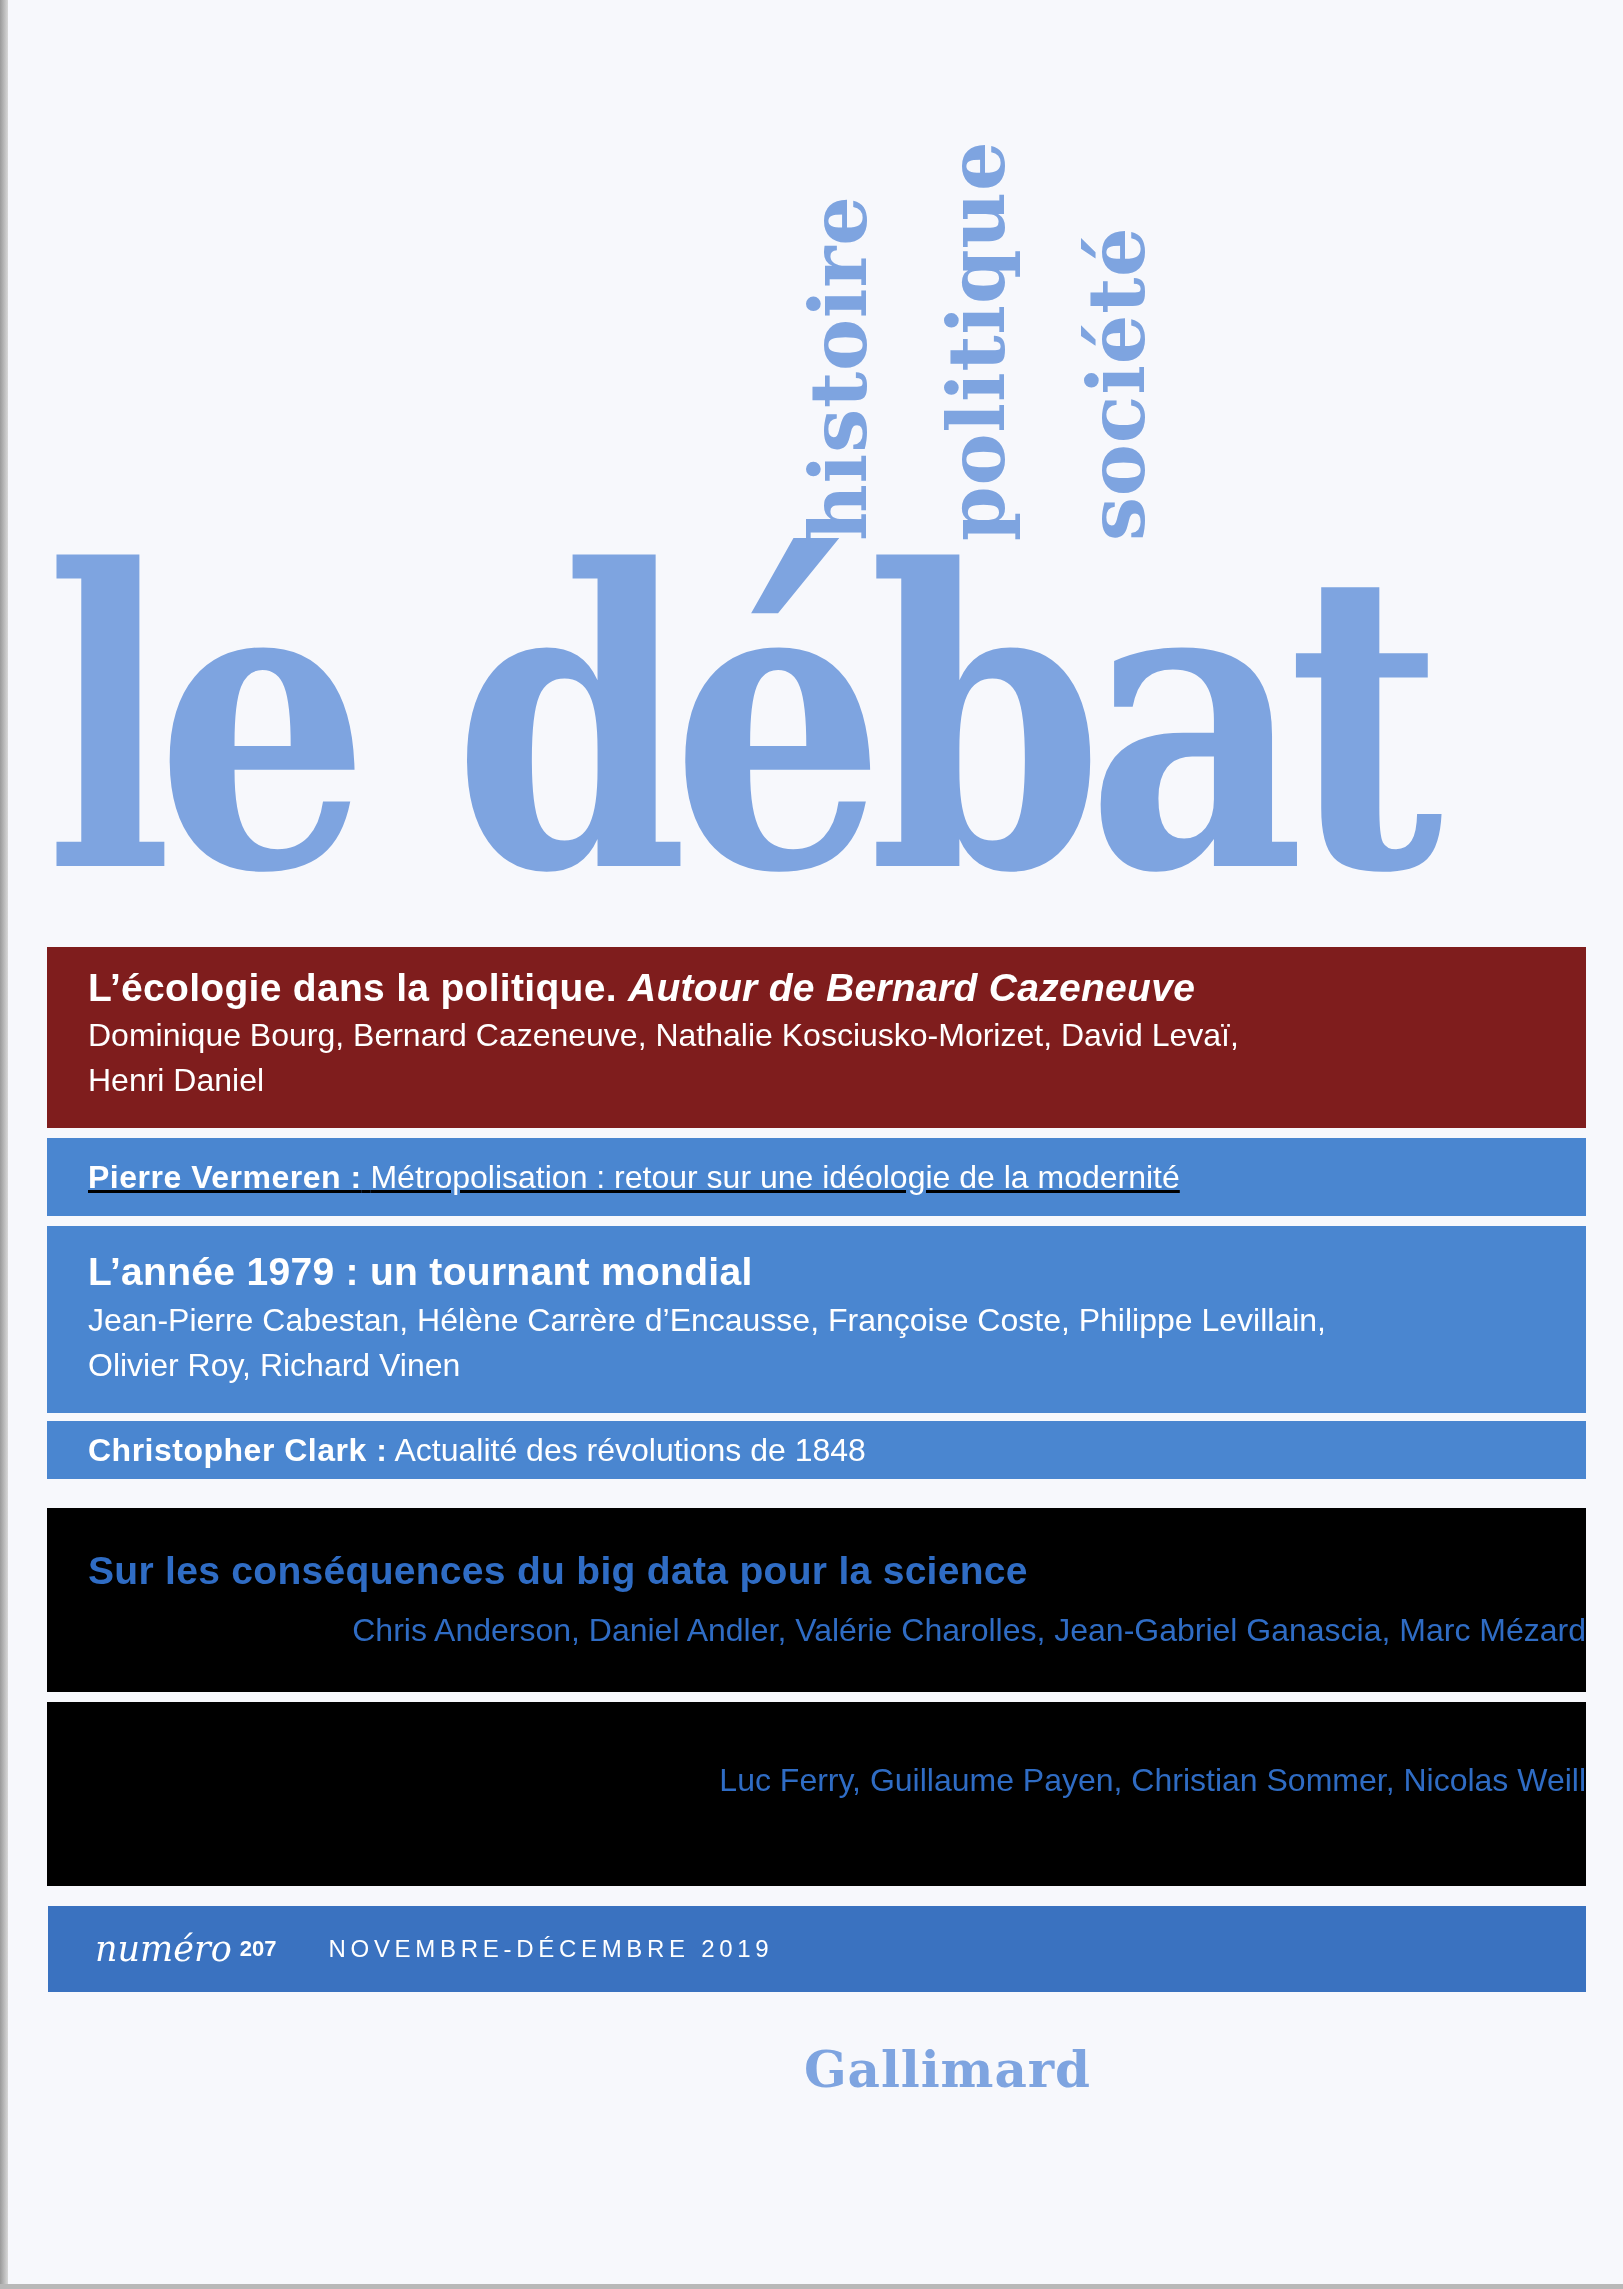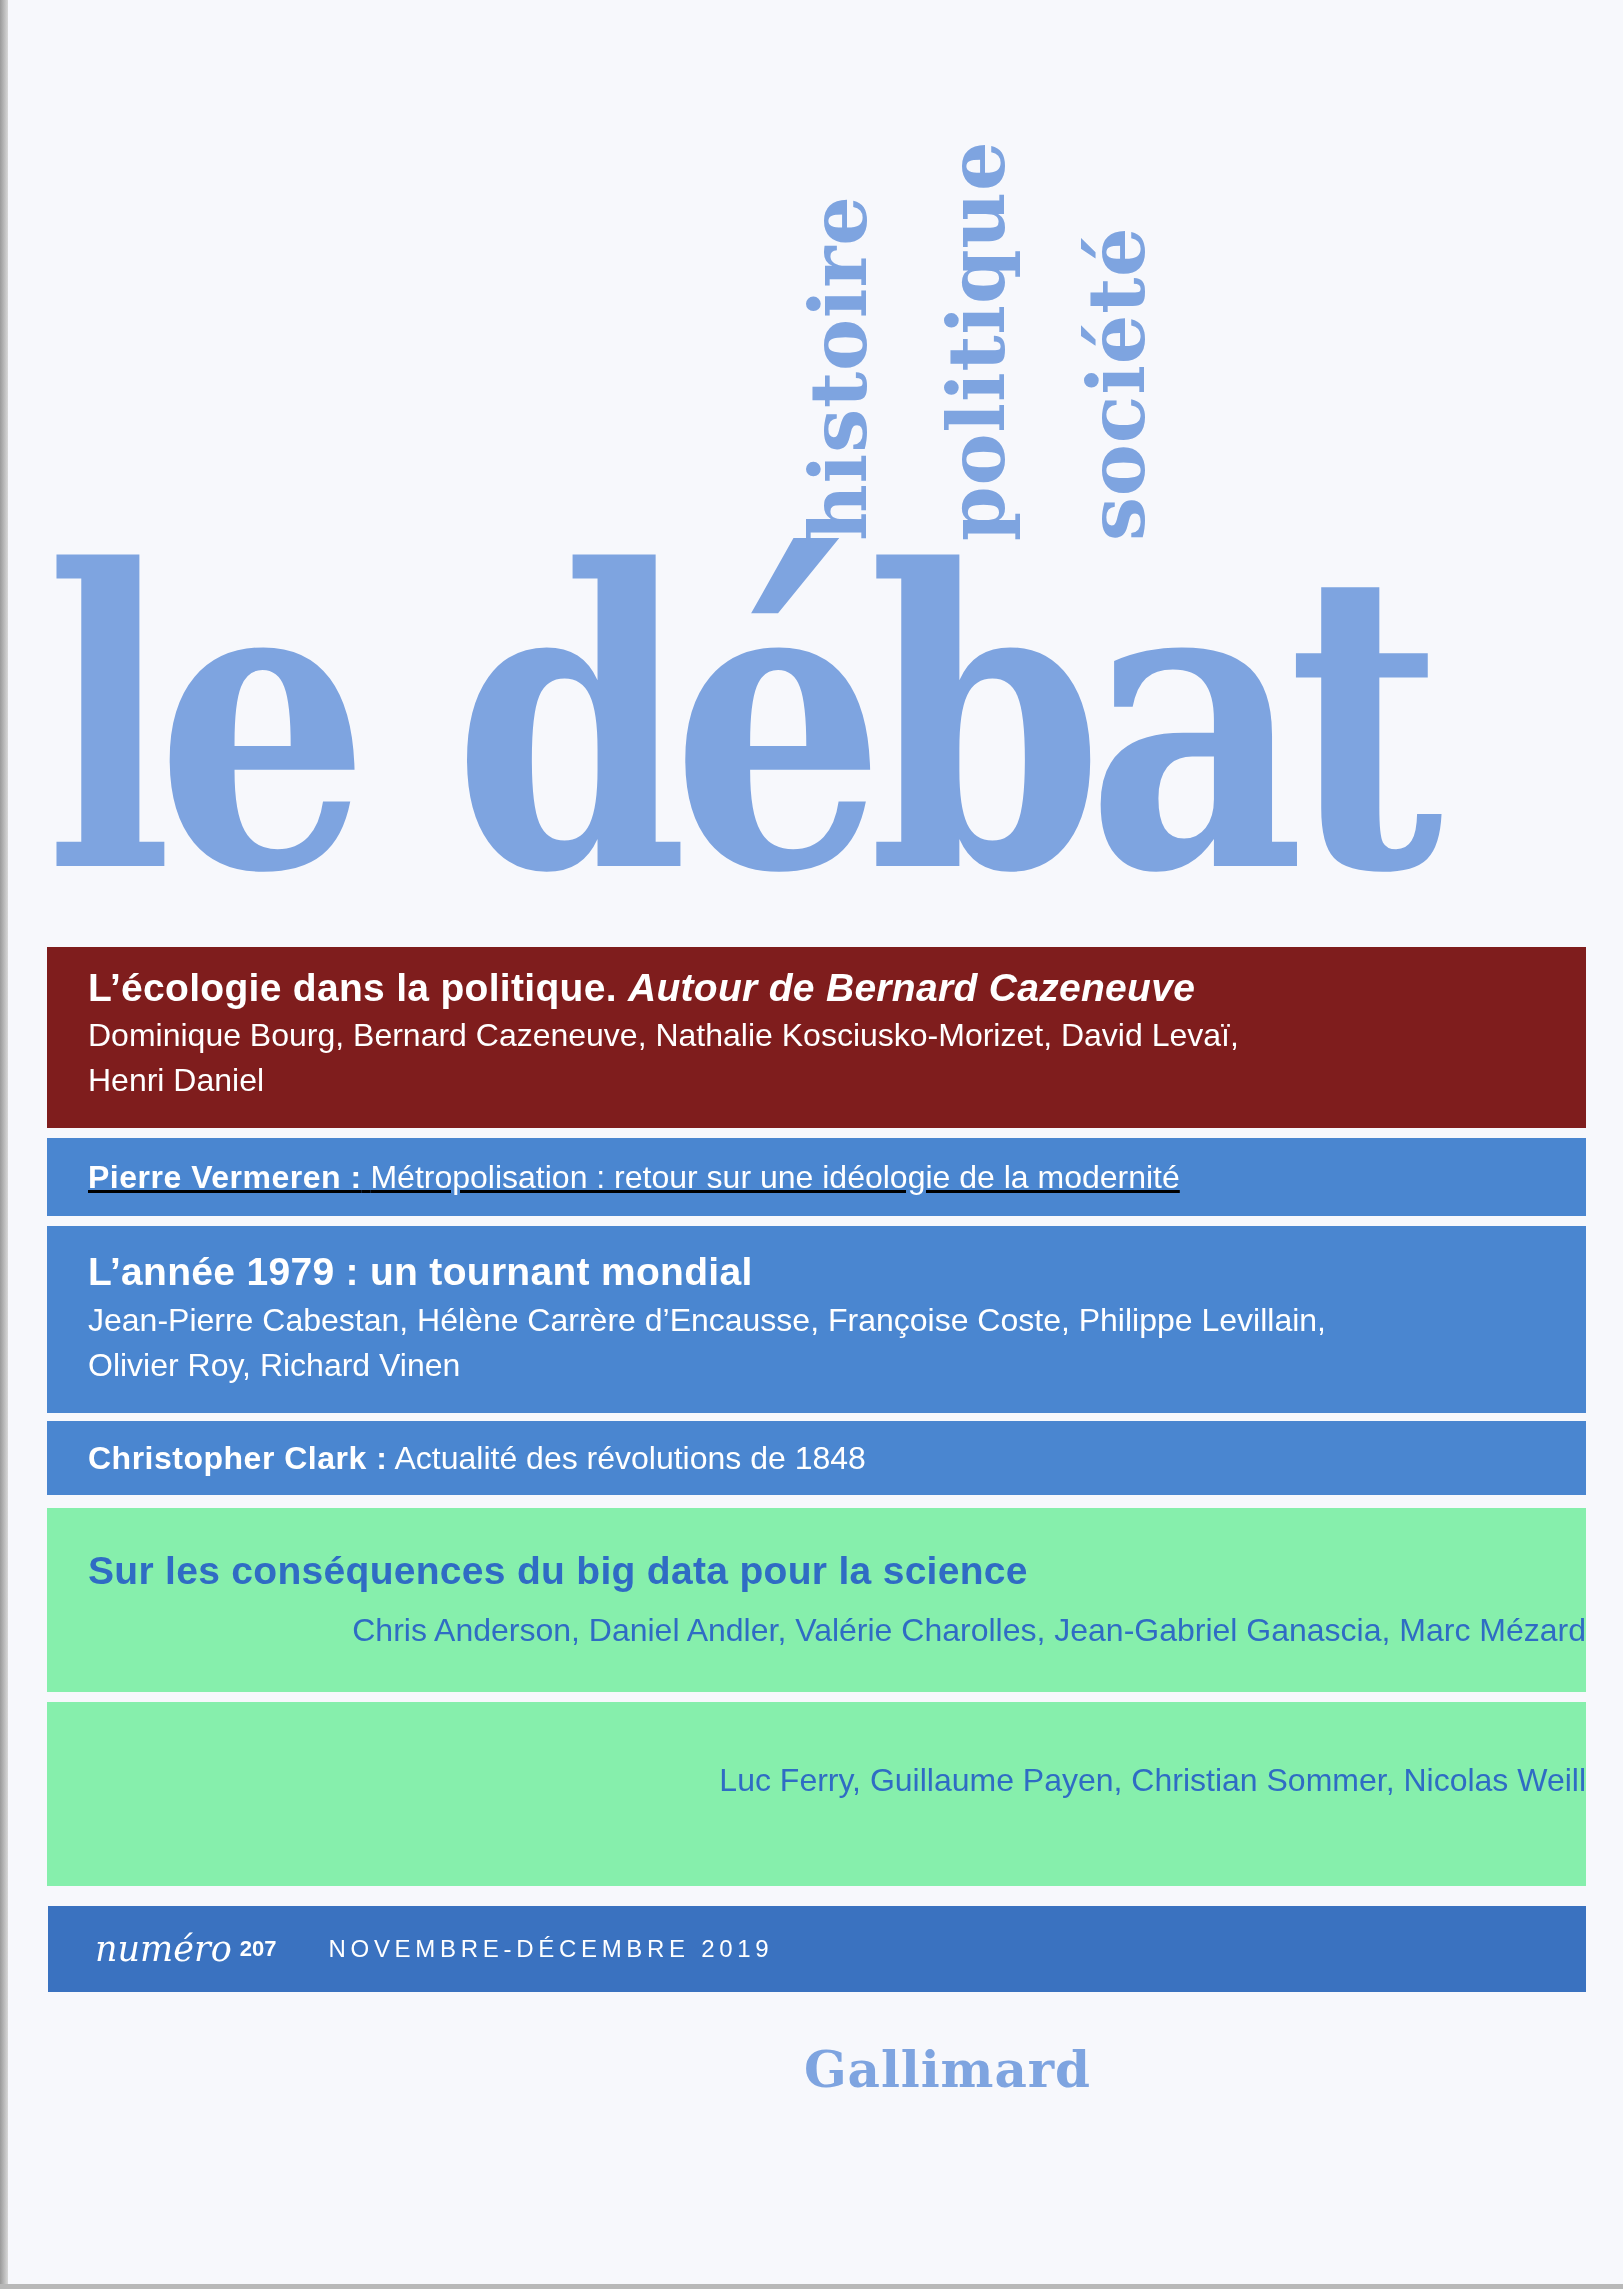--- a/index.html
+++ b/index.html
@@ -40,21 +40,21 @@
     transform-origin: left top;
     transform: scaleX(0.82);
   }
   .box {
     position: absolute; left: 47px; width: 1539px;
     box-sizing: border-box;
     padding-left: 41px;
   }
   .box.dark1 { background: #7f1d1d; }
   .box.mid { background: #4a86d0; }
-  .box.light { background: #86efac; }
+  .box.light { background: #000000; }
   .box .title {
     font-weight: bold; font-size: 39px; color: #ffffff; white-space: nowrap;
     letter-spacing: 0.3px;
   }
   .box .title i { font-style: italic; }
   .box .authors {
     font-size: 32px; color: #ffffff; line-height: 45px;
   }
   .box.light .title { color: #2f6cc4; }
   .box.light .authors { color: #2f6cc4; text-align: right; }
@@ -110,21 +110,21 @@
 </div>
 
 <div class="box mid" style="top:1226px; height:187px; padding-top:24px;">
   <div class="title">L’année 1979 : un tournant mondial</div>
   <div class="authors" style="margin-top:3.7px;">
     <div>Jean-Pierre Cabestan, Hélène Carrère d’Encausse, Françoise Coste, Philippe Levillain,</div>
     <div>Olivier Roy, Richard Vinen</div>
   </div>
 </div>
 
-<div class="box mid" style="top:1421px; height:74px; display:flex; align-items:center; padding-left:41px;">
+<div class="box mid" style="top:1421px; height:58px; display:flex; align-items:center; padding-left:41px;">
   <div class="line">
     <b>Christopher Clark :</b>
     <span>Actualité des révolutions de 1848</span>
   </div>
 </div>
 
 <div class="box light" style="top:1508px; height:184px; padding-top:41px;">
   <div class="title">Sur les conséquences du big data pour la science</div>
   <div class="authors" style="margin-top:15px;">Chris Anderson, Daniel Andler, Valérie Charolles, Jean-Gabriel Ganascia, Marc Mézard</div>
 </div>

